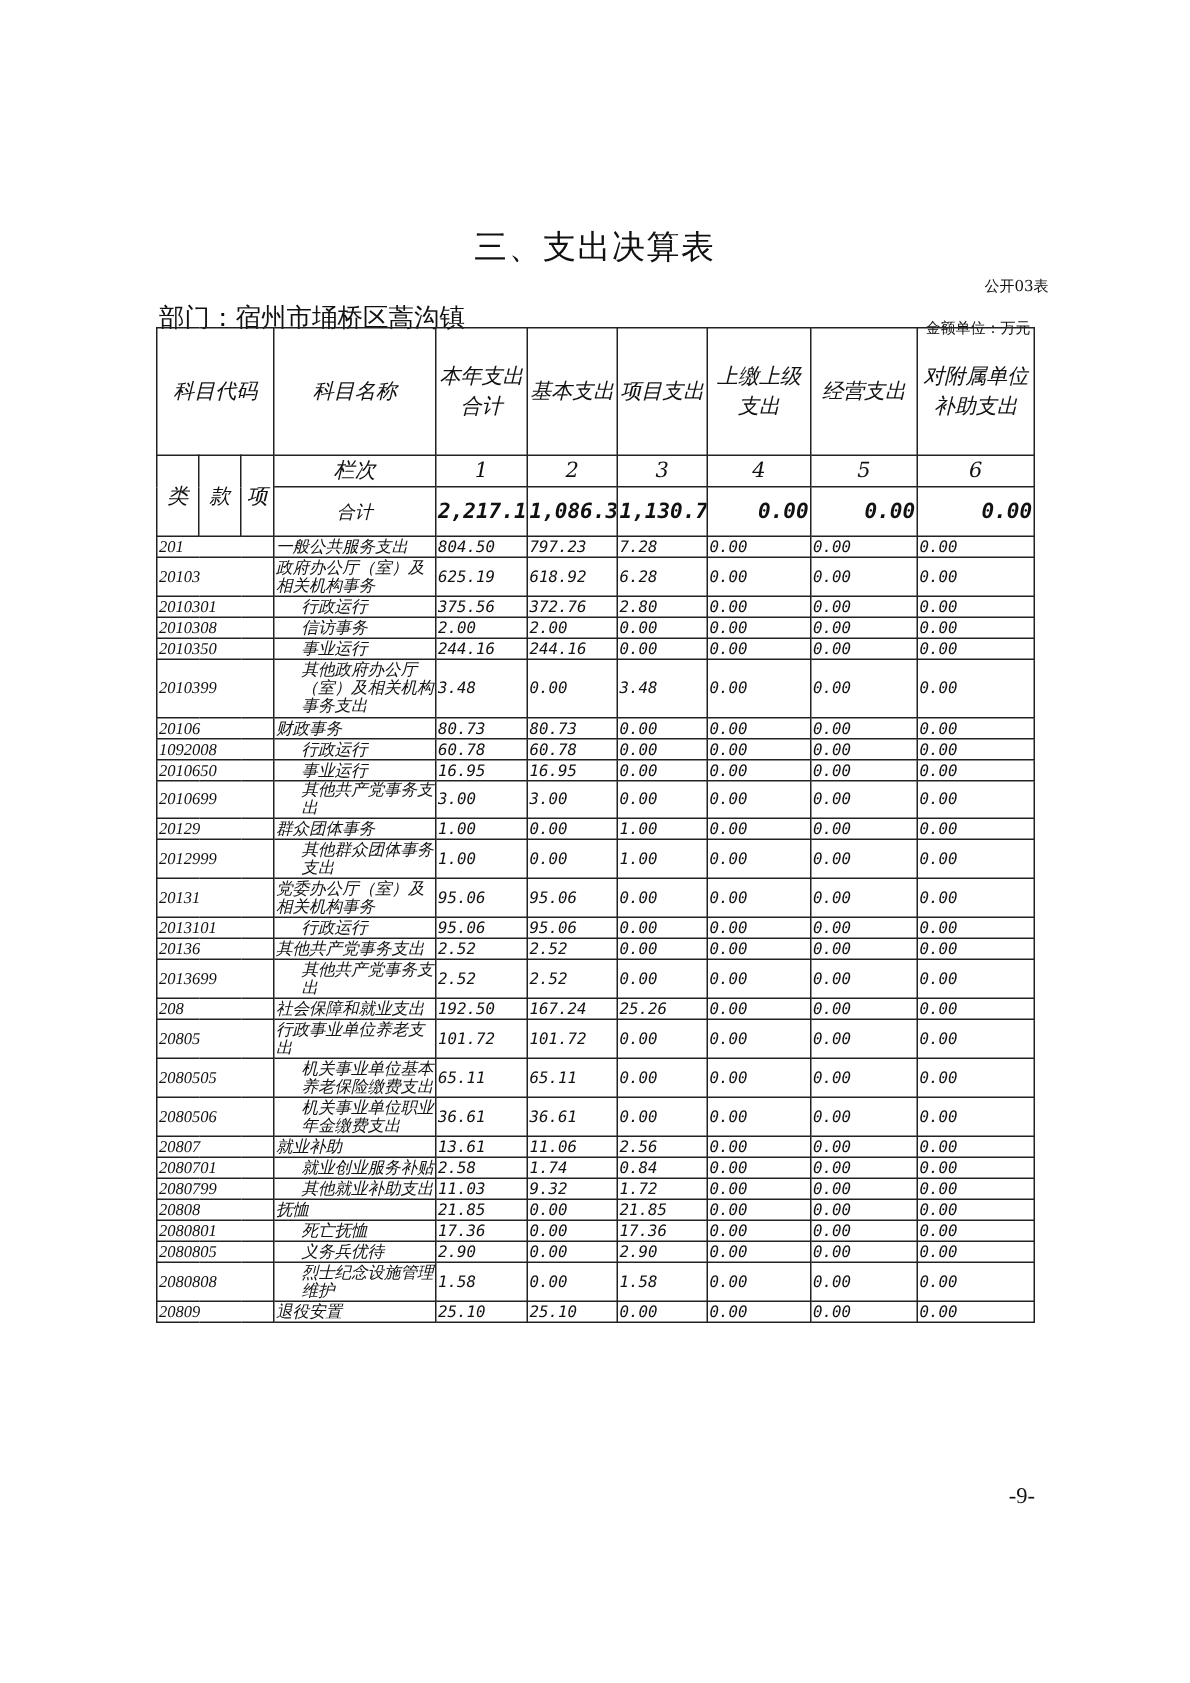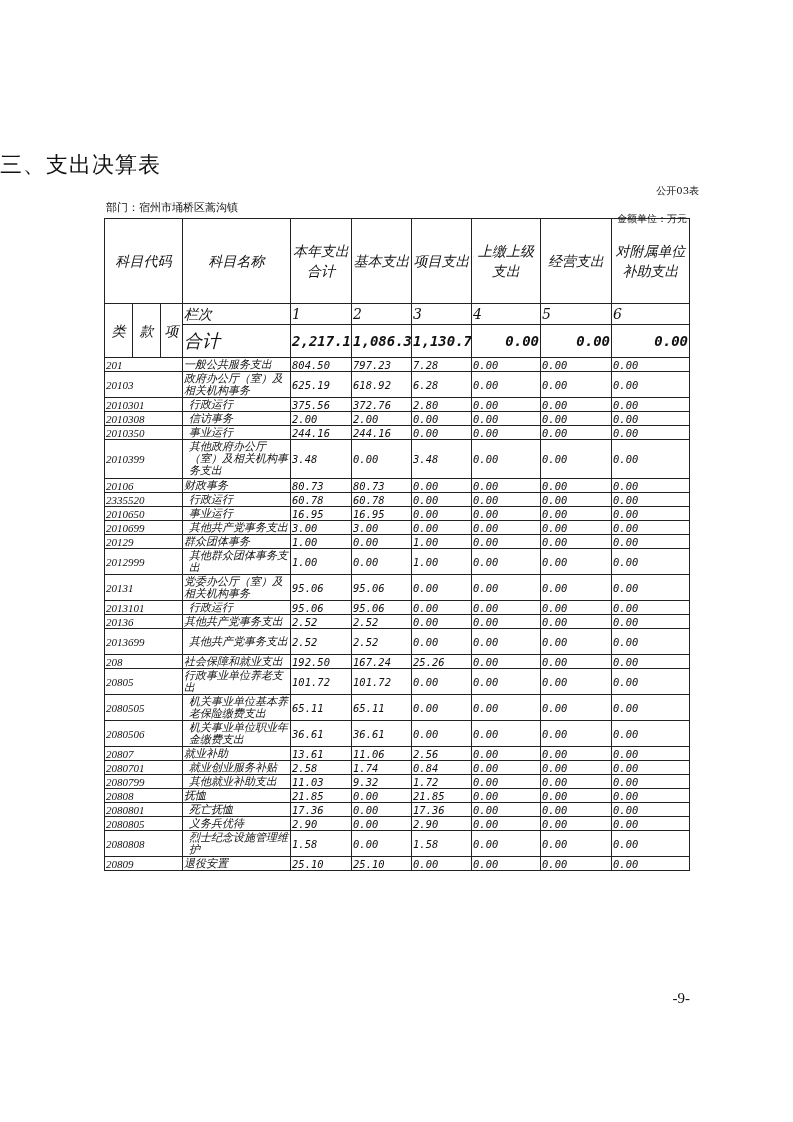--- a/index.html
+++ b/index.html
@@ -1,32 +1,32 @@
 <!DOCTYPE html>
 <html><head>
 <meta charset="utf-8">
 <style>
   html, body { margin:0; padding:0; background:#fff; }
   body { width:793px; height:1122px; position:relative; font-family:"DejaVu Serif","Liberation Serif",serif; color:#111; }
-  .title { position:absolute; top:150px; left:0; width:793px; text-align:left; font-size:22px; font-family:"DejaVu Sans","Liberation Sans",sans-serif; letter-spacing:1px; }
+  .title { position:absolute; top:150px; left:0; width:793px; text-align:center; font-size:22px; font-family:"DejaVu Sans","Liberation Sans",sans-serif; letter-spacing:1px; }
   .form-no { position:absolute; top:184px; right:94px; font-size:10px; }
-  .dept { position:absolute; top:200px; left:106px; font-size:11px; }
+  .dept { position:absolute; top:200px; left:106px; font-size:17px; }
   .unit { position:absolute; top:212px; right:106px; font-size:10px; }
   table { position:absolute; top:218px; left:104px; border-collapse:collapse; table-layout:fixed; width:585px;font-style:italic; }
   td { border:1px solid #222; padding:0 1px; font-size:10.5px; line-height:12px; vertical-align:middle; overflow:hidden; }
   .hdr td { text-align:center; font-size:14px; line-height:20px; }
   .hdr-main td { height:84px; }
-  .lanci td { height:20px; font-size:14px; }
+  .lanci td { height:20px; font-size:14px; text-align:center; }
   .heji td { height:32px; }
   .heji .num { text-align:right; font-size:14px; font-weight:bold; line-height:16px; font-family:"DejaVu Sans Mono","Liberation Mono",monospace; }
-  .heji .lbl { text-align:left; font-size:18px; }
+  .heji .lbl { text-align:center; font-size:12px; }
   .lkx { font-size:14px; text-align:center; }
   .code { font-family:"Liberation Serif",serif; font-size:11px; }
   .name { font-size:11px; }
-  .name.indent { padding-left:6px; }
+  .name.indent { padding-left:18px; }
   .val { font-family:"DejaVu Sans Mono","Liberation Mono",monospace; font-size:10.5px; }
   tr.r1 td { height:13px; }
   tr.r2 td { height:25px; }
   tr.r3 td { height:38px; }
   .page-num { position:absolute; top:990px; right:103px; font-size:15px; font-family:"Liberation Serif",serif; }
 </style>
 </head>
 <body>
 
 <div class="title">三、支出决算表</div>
@@ -143,21 +143,21 @@
         <td colspan="3" class="code">20106</td>
         <td class="name">财政事务</td>
         <td class="val">80.73</td>
         <td class="val">80.73</td>
         <td class="val">0.00</td>
         <td class="val">0.00</td>
         <td class="val">0.00</td>
         <td class="val">0.00</td>
       </tr>
       <tr class="r1">
-        <td colspan="3" class="code">2335520</td>
+        <td colspan="3" class="code">1092008</td>
         <td class="name indent">行政运行</td>
         <td class="val">60.78</td>
         <td class="val">60.78</td>
         <td class="val">0.00</td>
         <td class="val">0.00</td>
         <td class="val">0.00</td>
         <td class="val">0.00</td>
       </tr>
       <tr class="r1">
         <td colspan="3" class="code">2010650</td>

